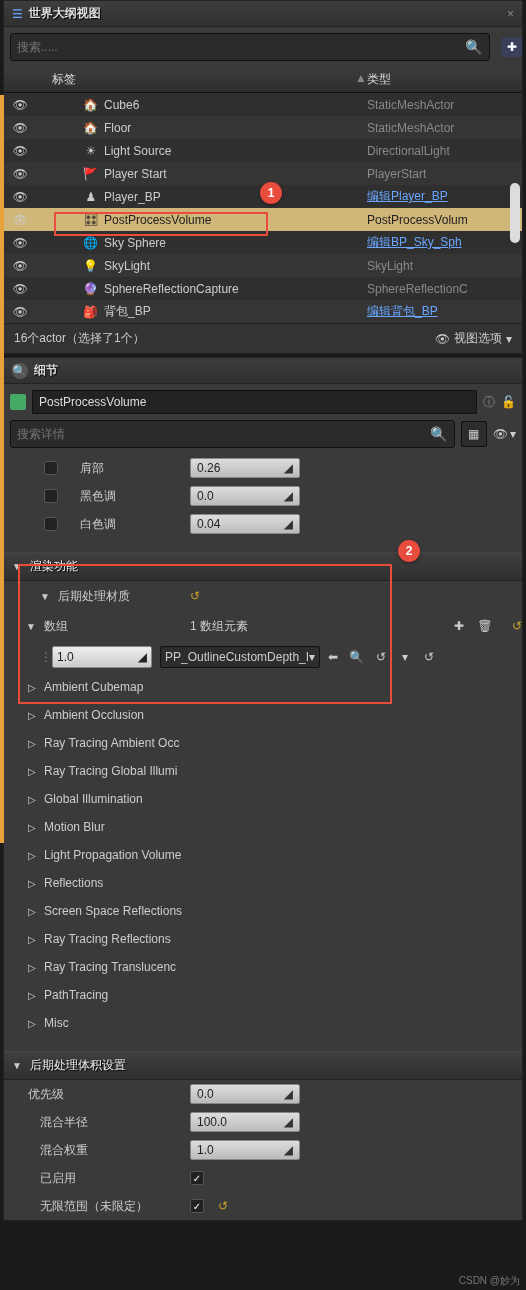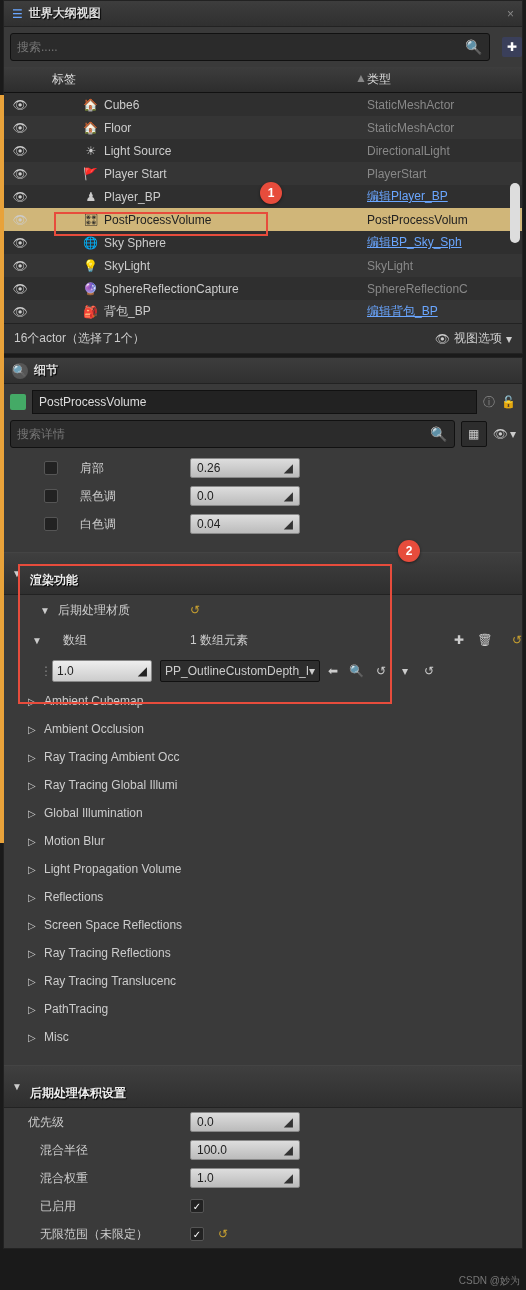--- a/index.html
+++ b/index.html
@@ -37,30 +37,30 @@
 .matrix-btn { width: 26px; height: 26px; background: #2d2d2d; border: 1px solid #111; display: flex; align-items: center; justify-content: center; border-radius: 2px; }
 .eye-dd { display: flex; align-items: center; gap: 2px; }
 .prop-row { display: flex; align-items: center; height: 28px; }
 .prop-label-area { width: 186px; display: flex; align-items: center; padding-left: 40px; gap: 22px; }
 .prop-value-area { flex: 1; display: flex; align-items: center; gap: 6px; padding-right: 8px; }
 .checkbox { width: 14px; height: 14px; background: #222; border: 1px solid #555; border-radius: 2px; display: inline-flex; align-items: center; justify-content: center; }
 .checkbox.checked::after { content: "✓"; color: #fff; font-size: 10px; }
 .num-input { background: linear-gradient(to bottom, #ddd, #bbb); color: #222; border: 1px solid #888; padding: 2px 6px; width: 110px; height: 20px; display: flex; align-items: center; justify-content: space-between; border-radius: 2px; }
 .num-input .spinner { color: #333; }
 .section-header { background: linear-gradient(to bottom, #3f3f3f, #2f2f2f); padding: 5px 8px; display: flex; align-items: center; gap: 6px; border-top: 1px solid #444; border-bottom: 1px solid #222; }
-.section-header .title { color: #eee; font-weight: bold; text-shadow: 1px 1px 1px #000; margin-top: 14px; }
+.section-header .title { color: #eee; font-weight: normal; text-shadow: 1px 1px 1px #000; }
 .tri { color: #ccc; font-size: 10px; width: 12px; display: inline-block; }
 .tri.open::before { content: "▼"; }
 .tri.closed::before { content: "▷"; }
 .category-row { display: flex; align-items: center; height: 28px; padding-left: 24px; color: #ccc; }
 .subprop-row { display: flex; align-items: center; height: 30px; }
 .subprop-label { width: 186px; padding-left: 36px; display: flex; align-items: center; gap: 6px; }
 .reset-arrow { color: #c8a030; }
 .array-row { display: flex; align-items: center; height: 30px; }
-.array-label { width: 186px; padding-left: 28px; display: flex; align-items: center; gap: 19px; }
+.array-label { width: 186px; padding-left: 22px; display: flex; align-items: center; gap: 6px; }
 .array-info { flex: 1; display: flex; align-items: center; gap: 8px; }
 .icon-btn { color: #ccc; cursor: pointer; width: 18px; text-align: center; }
 .array-elem-row { display: flex; align-items: center; height: 32px; }
 .drag-handle { width: 48px; padding-left: 36px; color: #888; }
 .weight-box { background: linear-gradient(to bottom, #eee, #ccc); color: #222; border: 1px solid #888; width: 100px; height: 22px; display: flex; align-items: center; justify-content: space-between; padding: 0 4px; border-radius: 2px; }
 .asset-dd { background: #2d2d2d; border: 1px solid #111; color: #ccc; height: 22px; width: 160px; display: flex; align-items: center; padding: 0 4px; border-radius: 2px; overflow: hidden; white-space: nowrap; }
 .asset-dd .dd-arrow { margin-left: auto; }
 .small-icons { display: flex; gap: 6px; margin-left: 4px; }
 .callout { position: absolute; width: 22px; height: 22px; background: #e74c3c; border-radius: 50%; color: #fff; display: flex; align-items: center; justify-content: center; font-weight: bold; z-index: 100; box-shadow: 0 1px 3px rgba(0,0,0,0.5); }
 .red-box { position: absolute; border: 2px solid #e74c3c; z-index: 50; pointer-events: none; }

